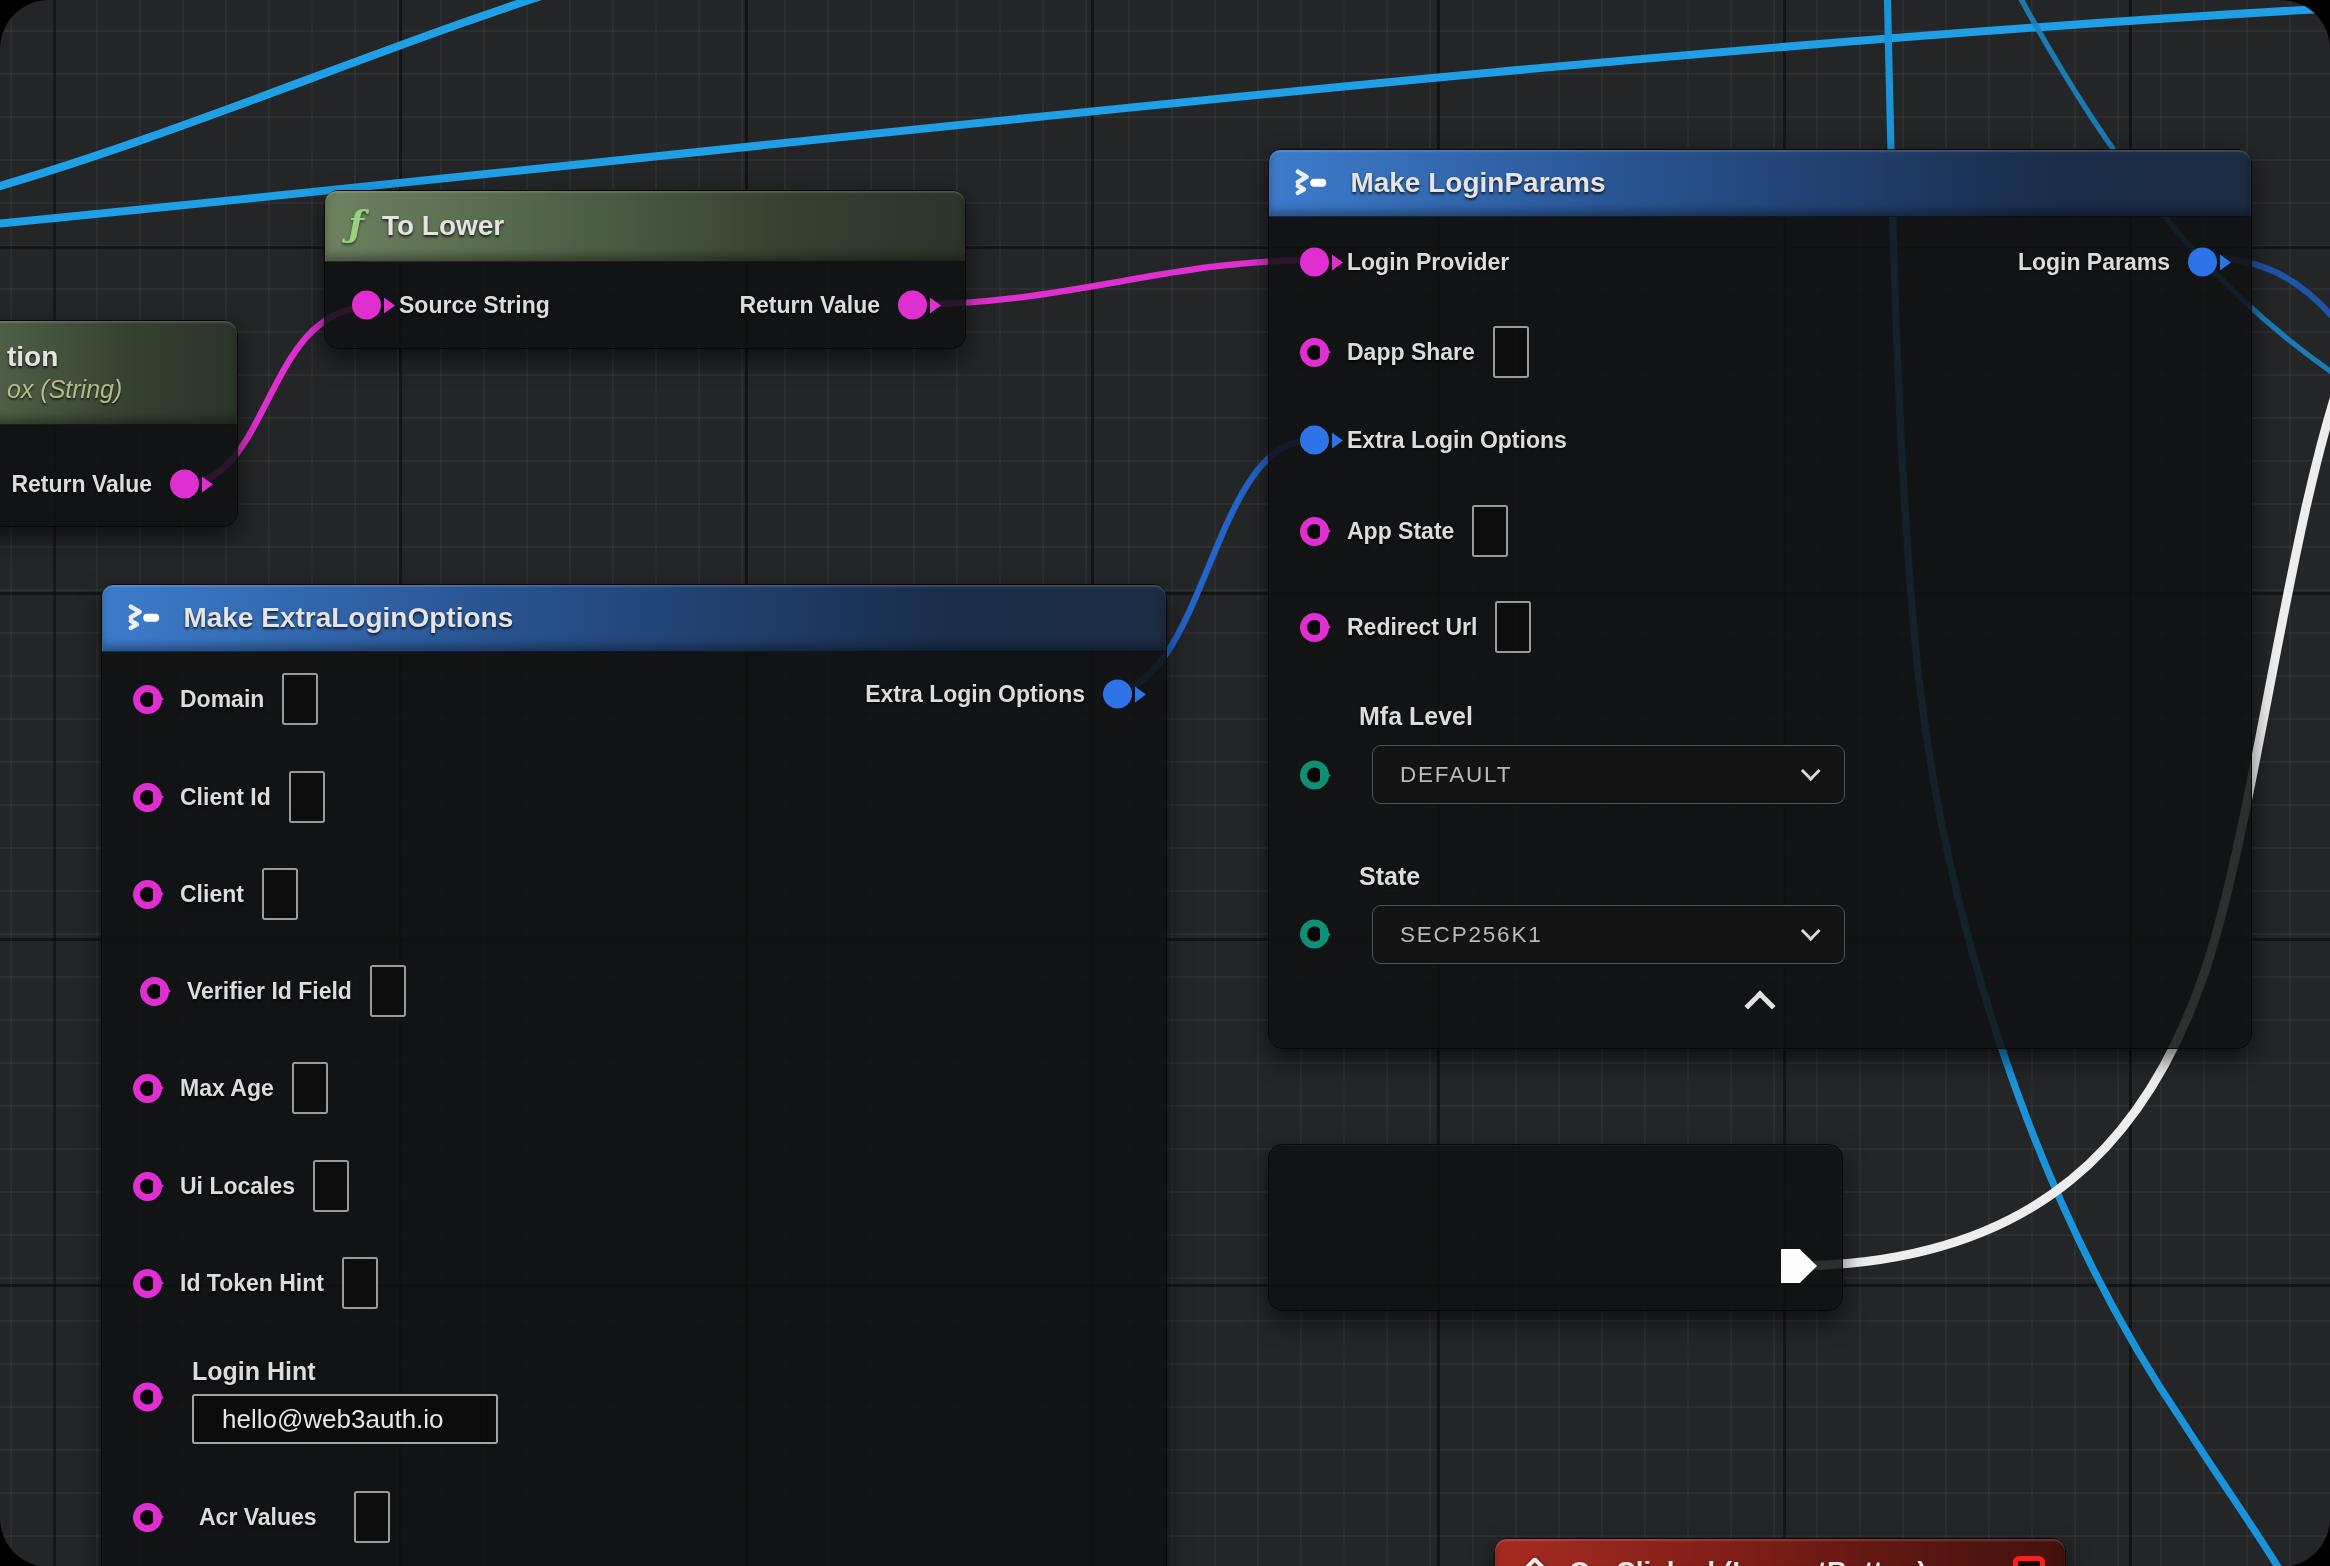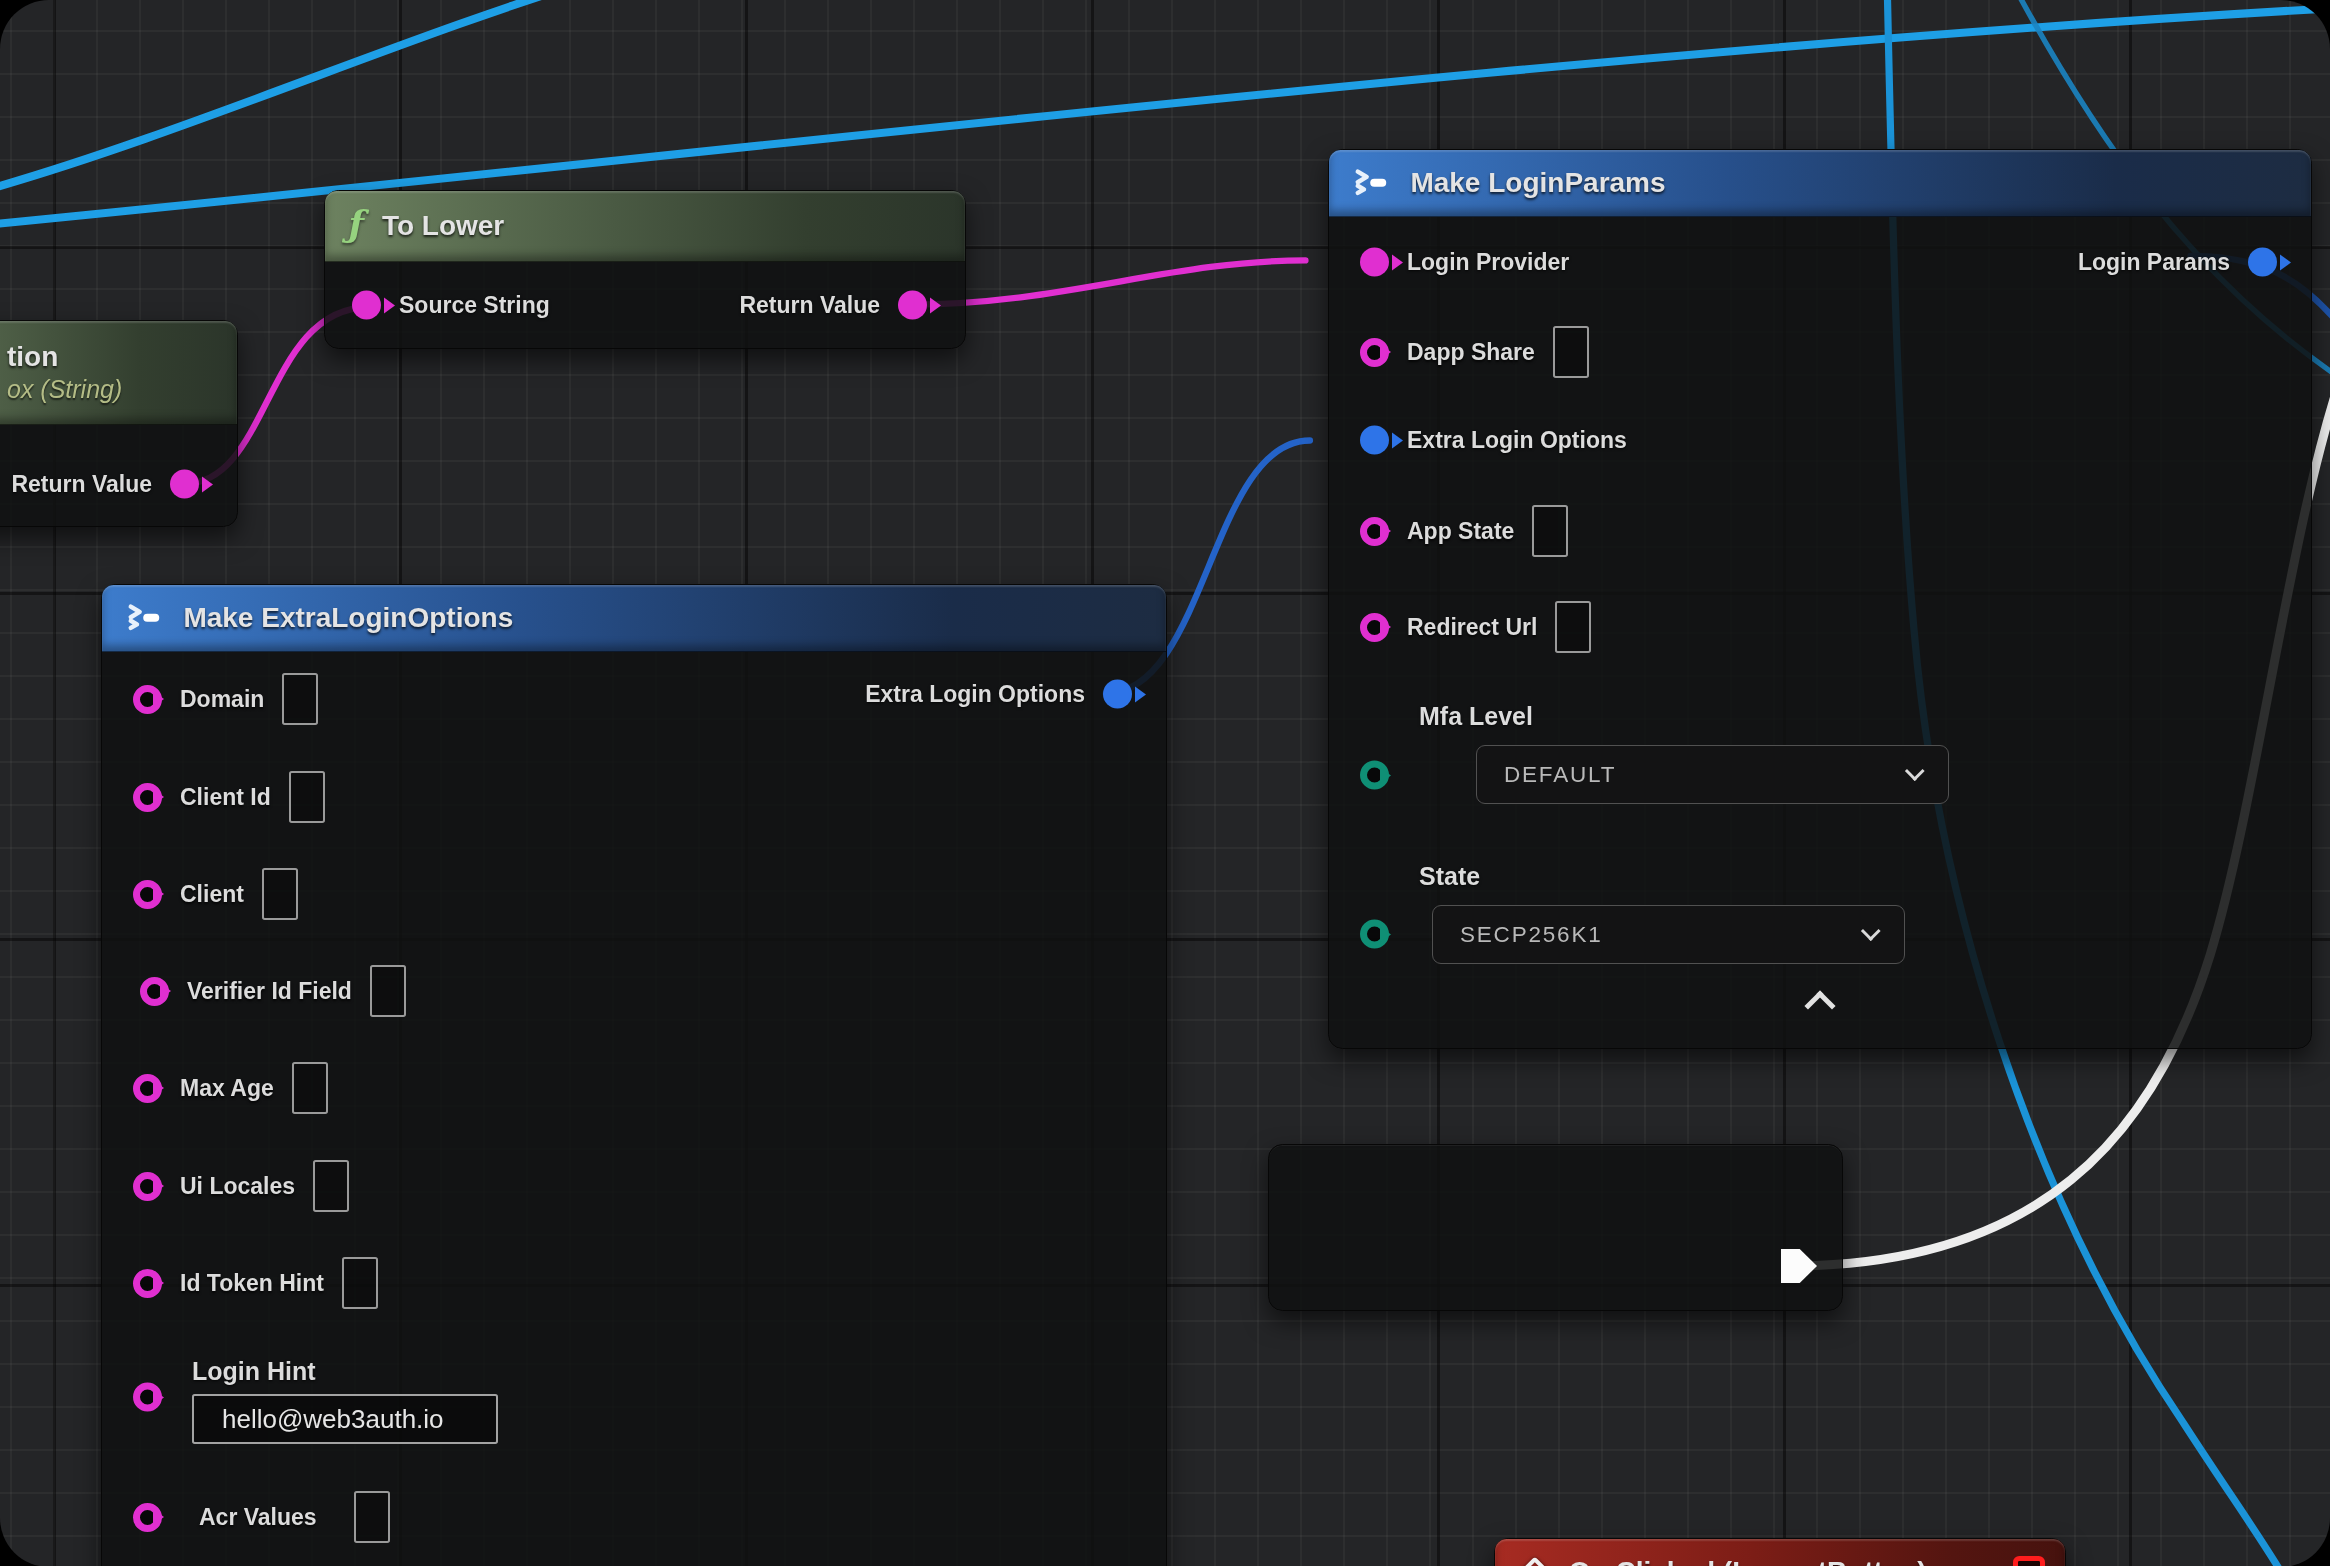--- a/index.html
+++ b/index.html
@@ -197,21 +197,21 @@
       <span>hello@web3auth.io</span>
     </div>
 
     <div class="pin-row" style="top:932px;left:31px;gap:37px;">
       <span class="pin hollow c-string"></span>
       <span class="pin-label">Acr Values</span>
       <span class="mini-box"></span>
     </div>
   </div>
 
-  <div class="node" style="left:1328px;top:149px;width:984px;height:900px;">
+  <div class="node" style="left:1268px;top:149px;width:984px;height:900px;">
     <div class="node-header header-blue">
       <svg class="struct-icon" width="40" height="32" viewBox="0 0 44 36">
         <path d="M6 4 L16 10 L6 16" stroke="#e8f1fb" stroke-width="5" fill="none" stroke-linecap="round" stroke-linejoin="round"></path>
         <path d="M6 20 L13 24 L6 28" stroke="#e8f1fb" stroke-width="5" fill="none" stroke-linecap="round" stroke-linejoin="round"></path>
         <rect x="20" y="12" width="18" height="9" rx="4.5" fill="#ffffff"></rect>
       </svg>
       <span class="node-title">Make LoginParams</span>
     </div>
 
     <div class="pin-row" style="top:112px;right:34px;">
@@ -240,21 +240,21 @@
     <div class="pin-row" style="top:477px;left:31px;">
       <span class="pin hollow c-string"></span>
       <span class="pin-label">Redirect Url</span>
       <span class="mini-box"></span>
     </div>
 
     <span class="field-label" style="left:90px;top:566px;">Mfa Level</span>
     <div class="pin-row" style="top:625px;left:31px;">
       <span class="pin hollow c-enum"></span>
     </div>
-    <div class="dropdown" style="left:103px;top:595px;margin-left:44px;">
+    <div class="dropdown" style="left:103px;top:595px;">
       <span class="dd-text">DEFAULT</span>
       <span class="dd-chev"></span>
     </div>
 
     <span class="field-label" style="left:90px;top:726px;">State</span>
     <div class="pin-row" style="top:784px;left:31px;">
       <span class="pin hollow c-enum"></span>
     </div>
     <div class="dropdown" style="left:103px;top:755px;justify-content:space-between;">
       <span class="dd-text">SECP256K1</span>

